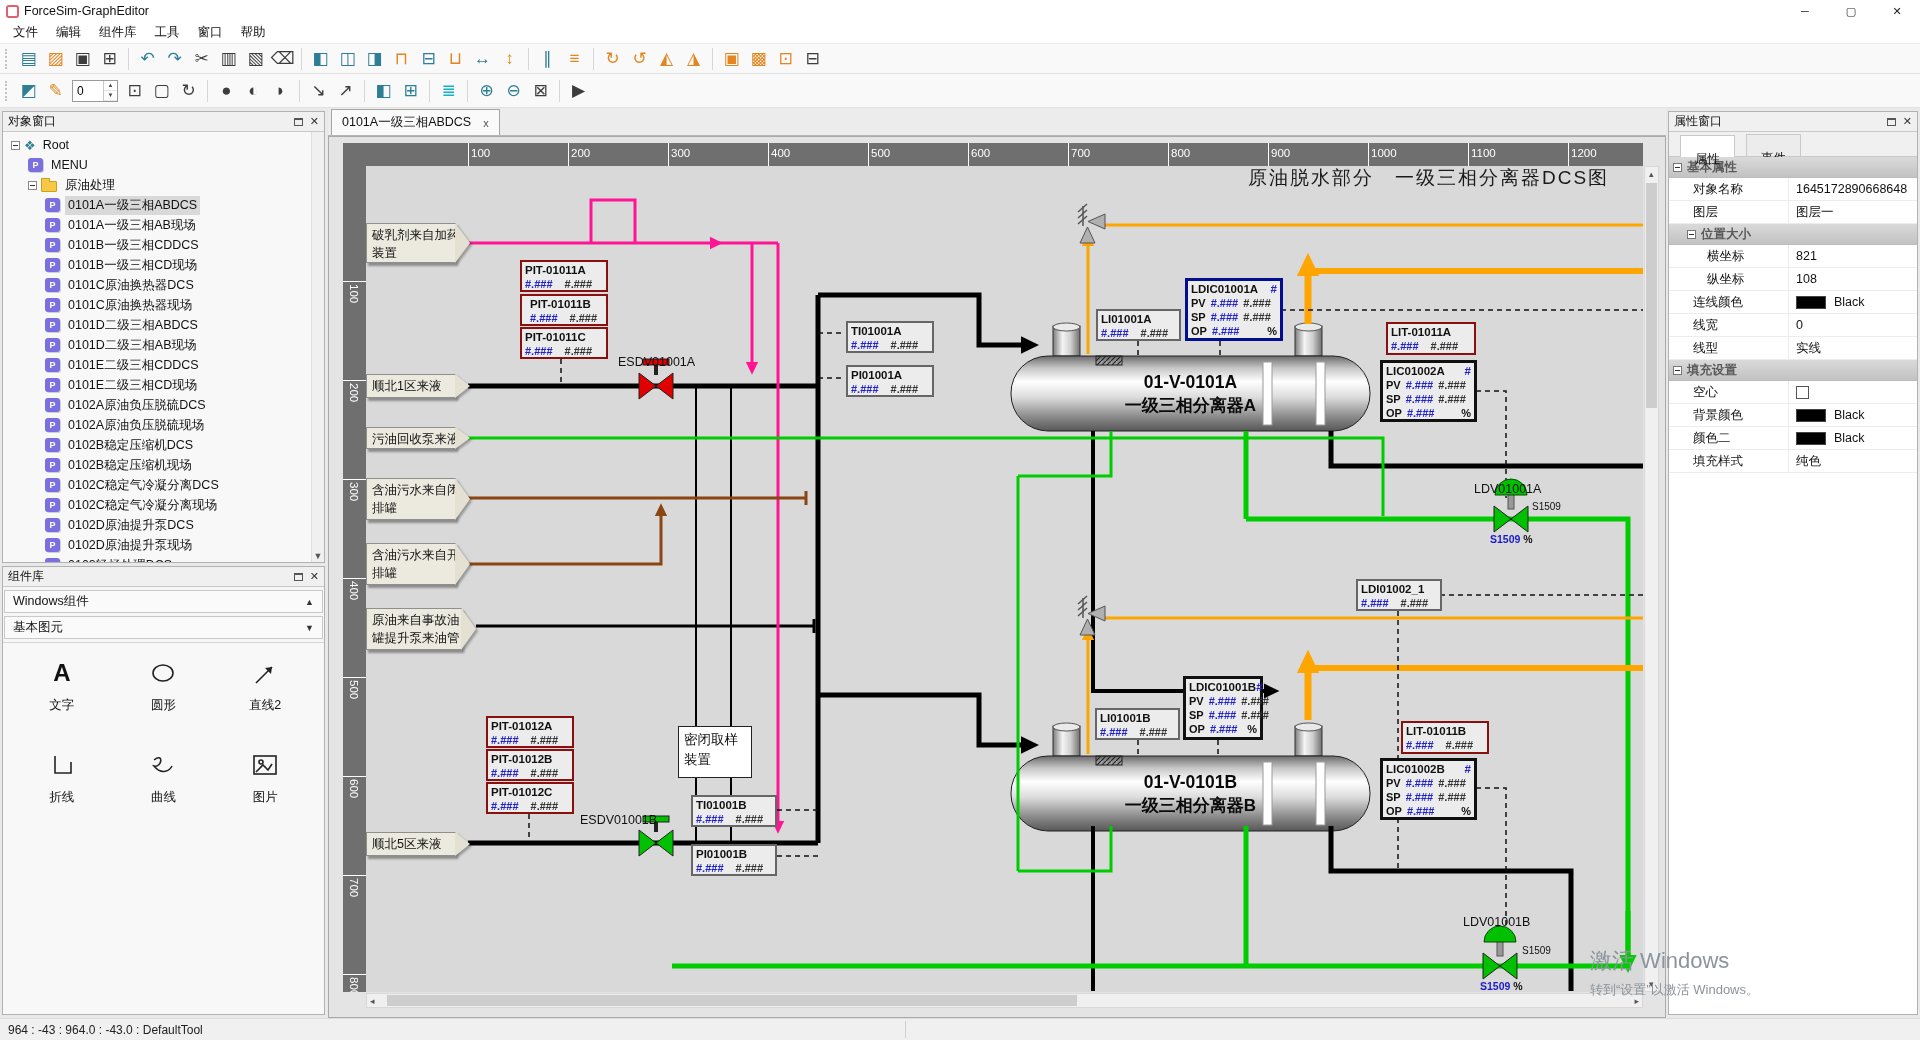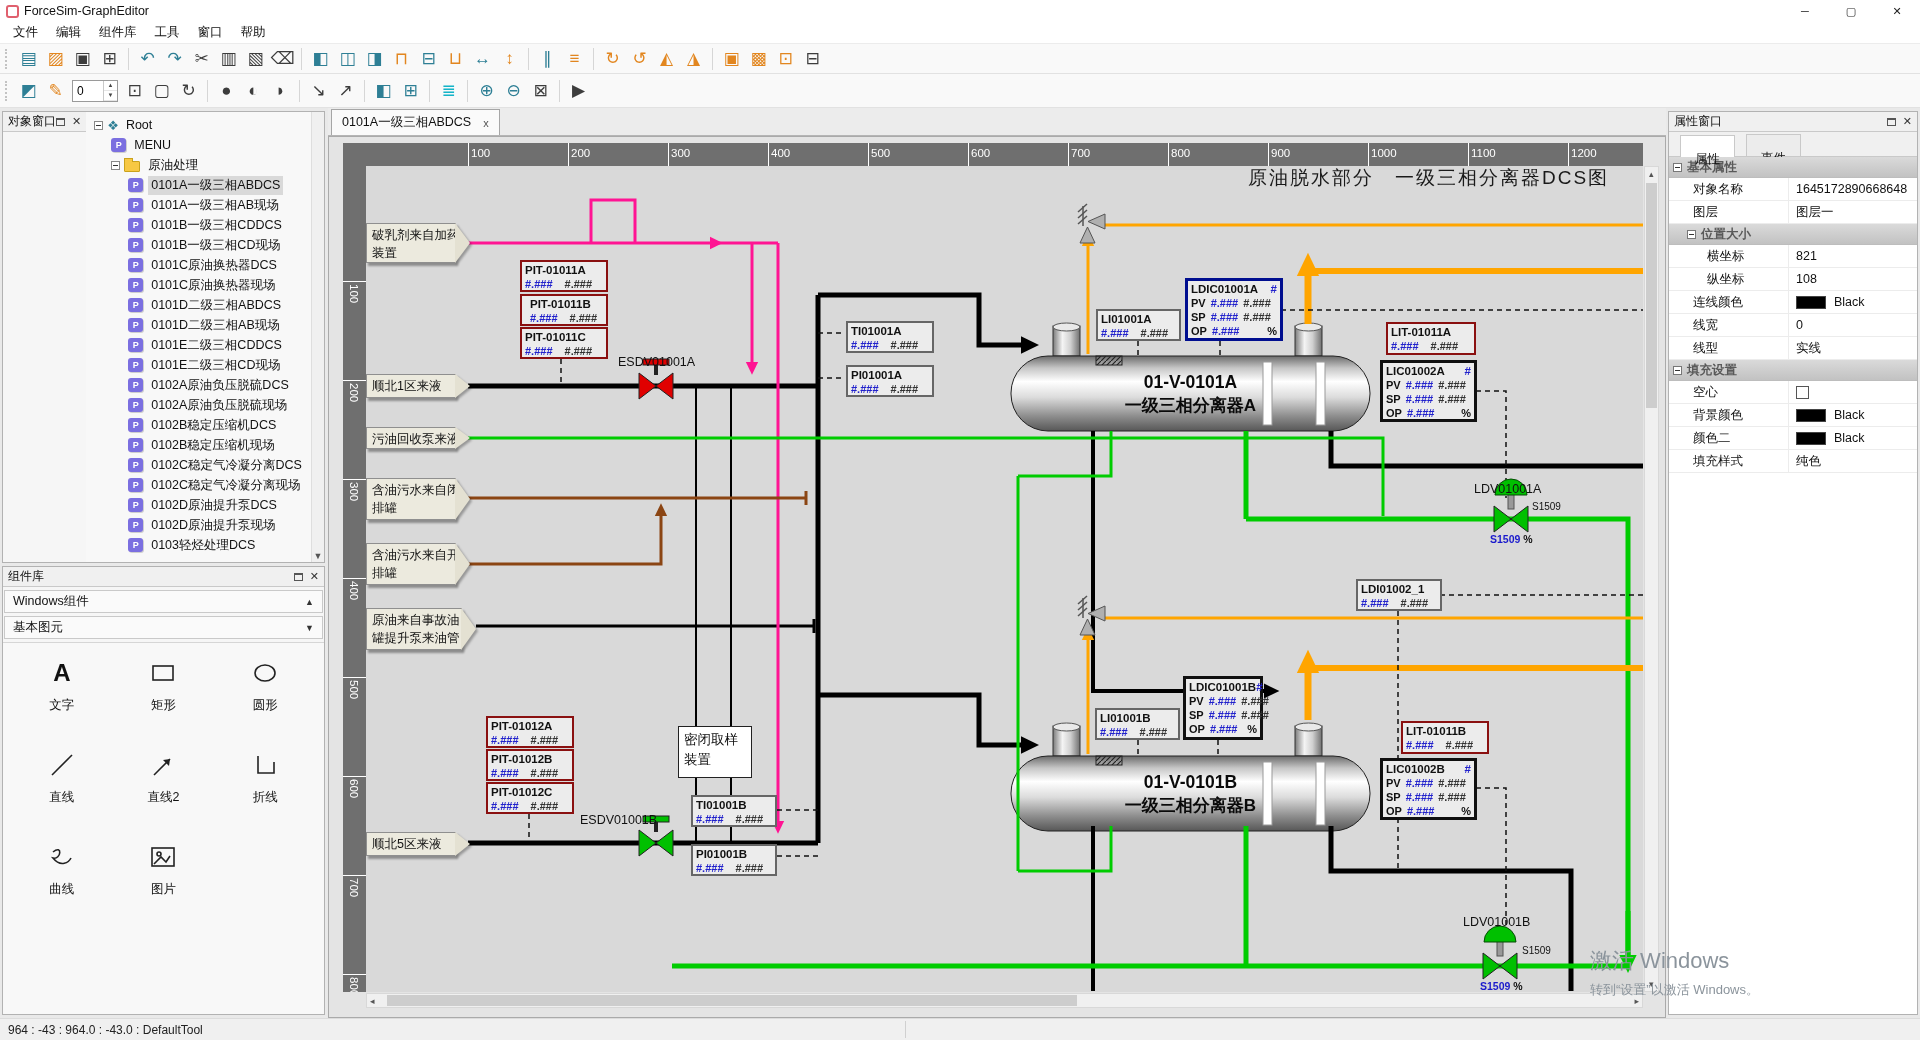--- a/index.html
+++ b/index.html
@@ -21,21 +21,21 @@
   .tbtn{width:27px;height:25px;display:flex;align-items:center;justify-content:center;font-size:17px;border-radius:2px}
   .c-teal{color:#2e7f95}.c-orange{color:#e2861f}.c-dark{color:#3d3d3d}.c-cyan{color:#14b4c8}
   .tsep{width:1px;height:22px;background:#d6d6d6;margin:0 5px}
   .spin{display:flex;border:1px solid #9a9a9a;background:#fff;height:22px;margin:0 3px}
   .spin input{width:30px;border:none;outline:none;font-size:12px;padding-left:4px;font-family:inherit}
   .spinbtns{display:flex;flex-direction:column;width:14px;border-left:1px solid #c9c9c9}
   .spinbtns span{flex:1;font-size:6px;display:flex;align-items:center;justify-content:center;color:#444;border-bottom:1px solid #e6e6e6}
   
   .workspace{position:absolute;left:0;top:108px;right:0;bottom:22px;background:#e9e9e9}
   .sidepanel{position:absolute;background:#f6f6f6;border:1px solid #b2b2b2}
-  #objpanel{left:2px;top:3px;width:323px;height:452px;display:flex;flex-direction:row}
+  #objpanel{left:2px;top:3px;width:323px;height:452px;display:flex;flex-direction:column}
   #libpanel{left:2px;top:458px;width:323px;bottom:3px;display:flex;flex-direction:column}
   .phdr{height:20px;background:#f0f0f0;border-bottom:1px solid #c9c9c9;display:flex;align-items:center;padding:0 5px;font-size:12px;flex:none}
   .phbtns{margin-left:auto;display:flex;align-items:center;gap:7px;color:#333}
   .fbtn{width:9px;height:8px;border:1px solid #555;border-top:2px solid #555}
   .xbtn{font-size:11px;line-height:11px}
   .tree{flex:1;overflow:hidden;background:#f8f8f8;position:relative;padding-top:3px}
   .titem{height:20px;display:flex;align-items:center;white-space:nowrap;font-size:12.5px}
   .titem.sel .tlabel{background:#d9d9d9}
   .tlabel{padding:1px 3px}
   .expander{width:9px;height:9px;border:1px solid #898989;background:#fff;position:relative;margin-right:4px;flex:none}
@@ -332,40 +332,24 @@
           <div class="libico">
             <svg width="30" height="30" viewBox="0 0 30 30">
               <text x="15" y="23" text-anchor="middle" font-size="24" font-weight="bold" fill="#111">A</text>
             </svg>
           </div>
           <div>文字</div>
         </div>
         <div class="libcell">
           <div class="libico">
             <svg width="30" height="30" viewBox="0 0 30 30">
-              <rect x="5" y="8" width="20" height="14" stroke="#222" stroke-width="1.6" fill="none"></rect>
-            </svg>
-          </div>
-          <div>矩形</div>
-        </div>
-        <div class="libcell">
-          <div class="libico">
-            <svg width="30" height="30" viewBox="0 0 30 30">
               <ellipse cx="15" cy="15" rx="10" ry="8" stroke="#222" stroke-width="1.6" fill="none"></ellipse>
             </svg>
           </div>
           <div>圆形</div>
-        </div>
-        <div class="libcell">
-          <div class="libico">
-            <svg width="30" height="30" viewBox="0 0 30 30">
-              <path d="M5,25 L25,5" stroke="#222" stroke-width="1.6" fill="none"></path>
-            </svg>
-          </div>
-          <div>直线</div>
         </div>
         <div class="libcell">
           <div class="libico">
             <svg width="30" height="30" viewBox="0 0 30 30">
               <path d="M6,25 L22,9" stroke="#222" stroke-width="1.6" fill="none"></path>
               <path d="M22,9 l-7,1 6,6 z" fill="#222"></path>
             </svg>
           </div>
           <div>直线2</div>
         </div>

